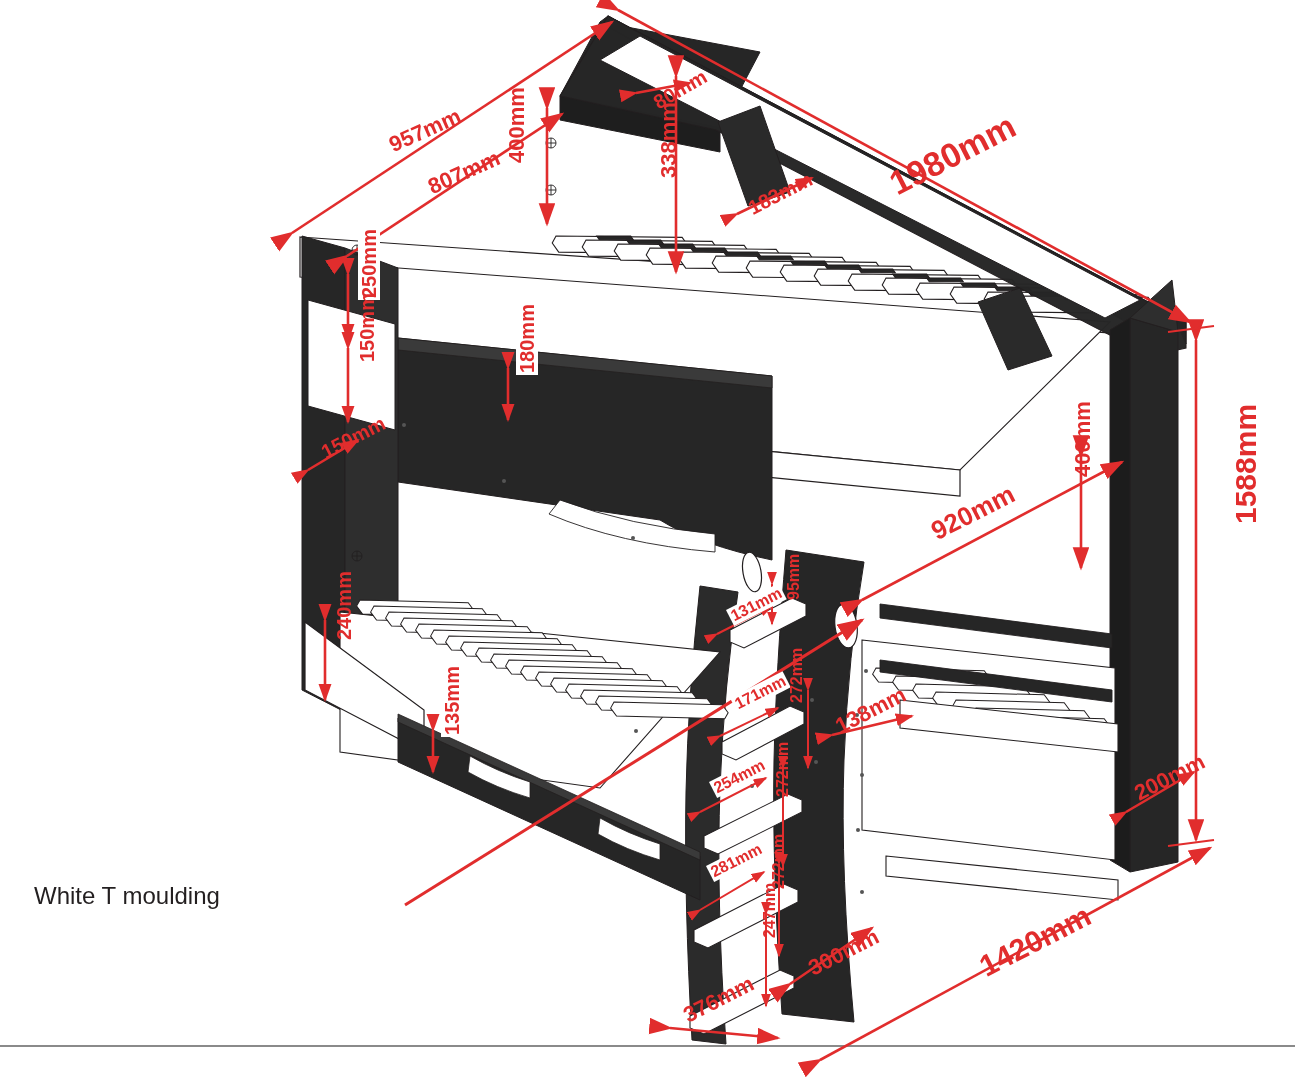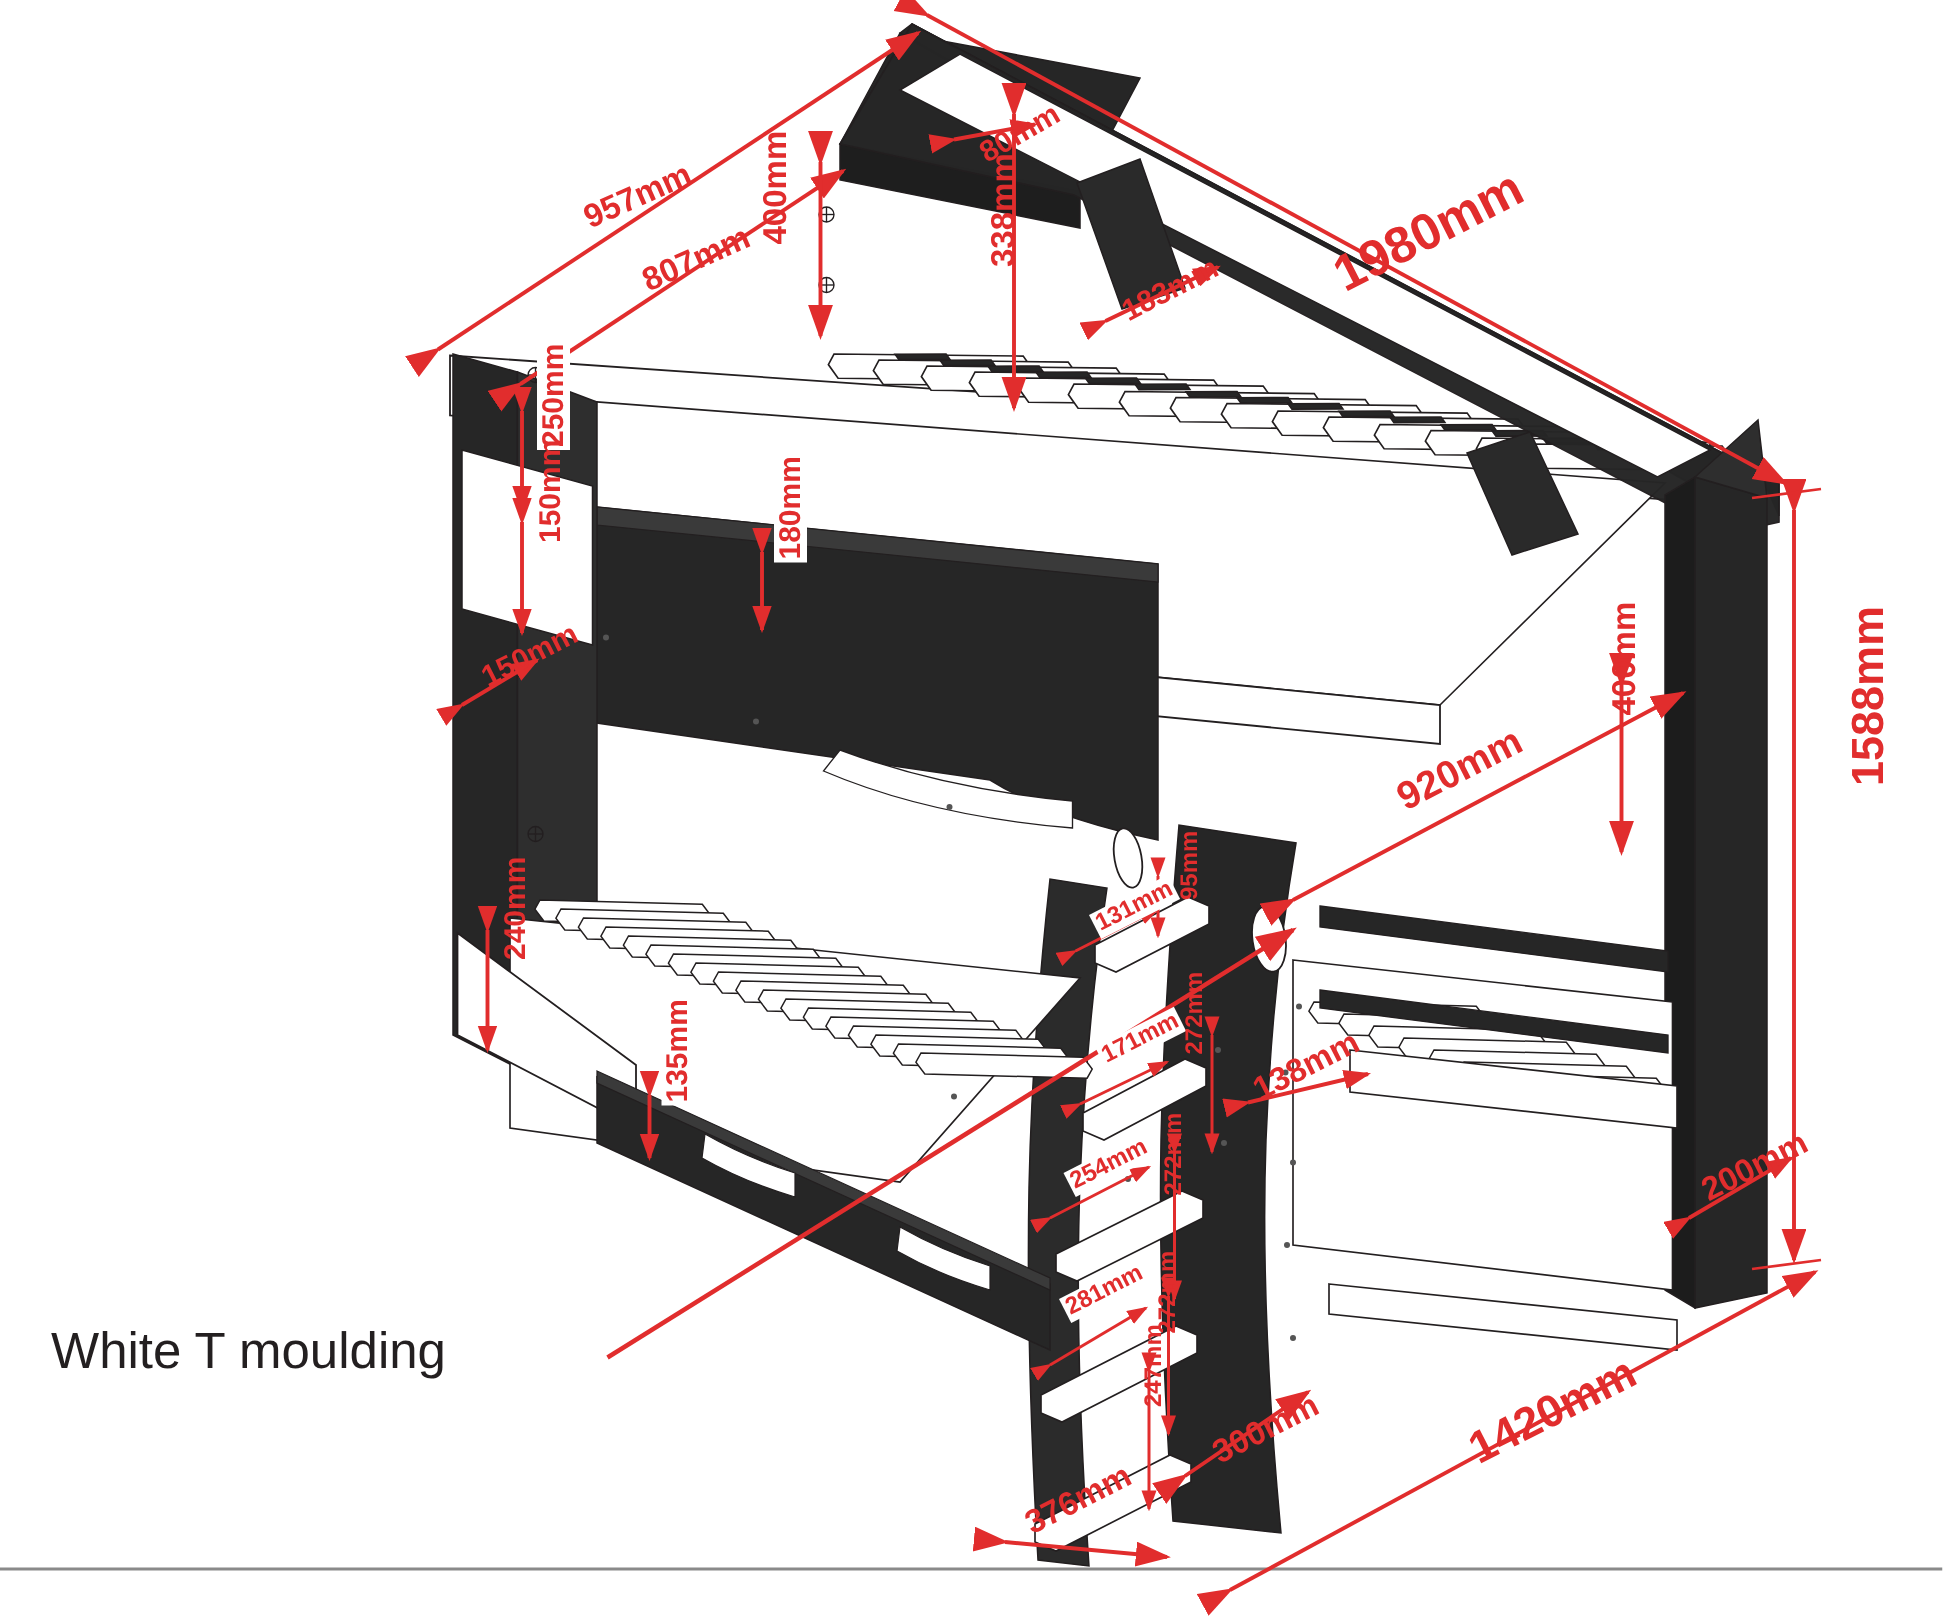--- a/index.html
+++ b/index.html
@@ -384,15 +384,15 @@
       <div class="dimlabel" style="left: 832px; top: 718px; font-size: 22px; transform: rotate(-27deg);">138mm</div>
       <div class="dimlabel boxed" style="left: 709px; top: 782px; font-size: 16px; transform: rotate(-27deg);">254mm</div>
       <div class="dimlabel" style="left: 775px; top: 797px; font-size: 16px; transform: rotate(-90deg);">272mm</div>
       <div class="dimlabel boxed" style="left: 706px; top: 866px; font-size: 16px; transform: rotate(-27deg);">281mm</div>
       <div class="dimlabel" style="left: 771px; top: 889px; font-size: 16px; transform: rotate(-90deg);">272mm</div>
       <div class="dimlabel" style="left: 805px; top: 960px; font-size: 22px; transform: rotate(-27deg);">300mm</div>
       <div class="dimlabel" style="left: 762px; top: 938px; font-size: 16px; transform: rotate(-90deg);">247mm</div>
       <div class="dimlabel" style="left: 680px; top: 1007px; font-size: 22px; transform: rotate(-27deg);">376mm</div>
     </div>
 
-  <div class="calloutlabel" style="left:34px;top:884px;font-size:34px;">White T moulding</div>
+  <div class="calloutlabel" style="left:34px;top:884px;font-size:24px;">White T moulding</div>
 
 </div>
 
 </body></html>

